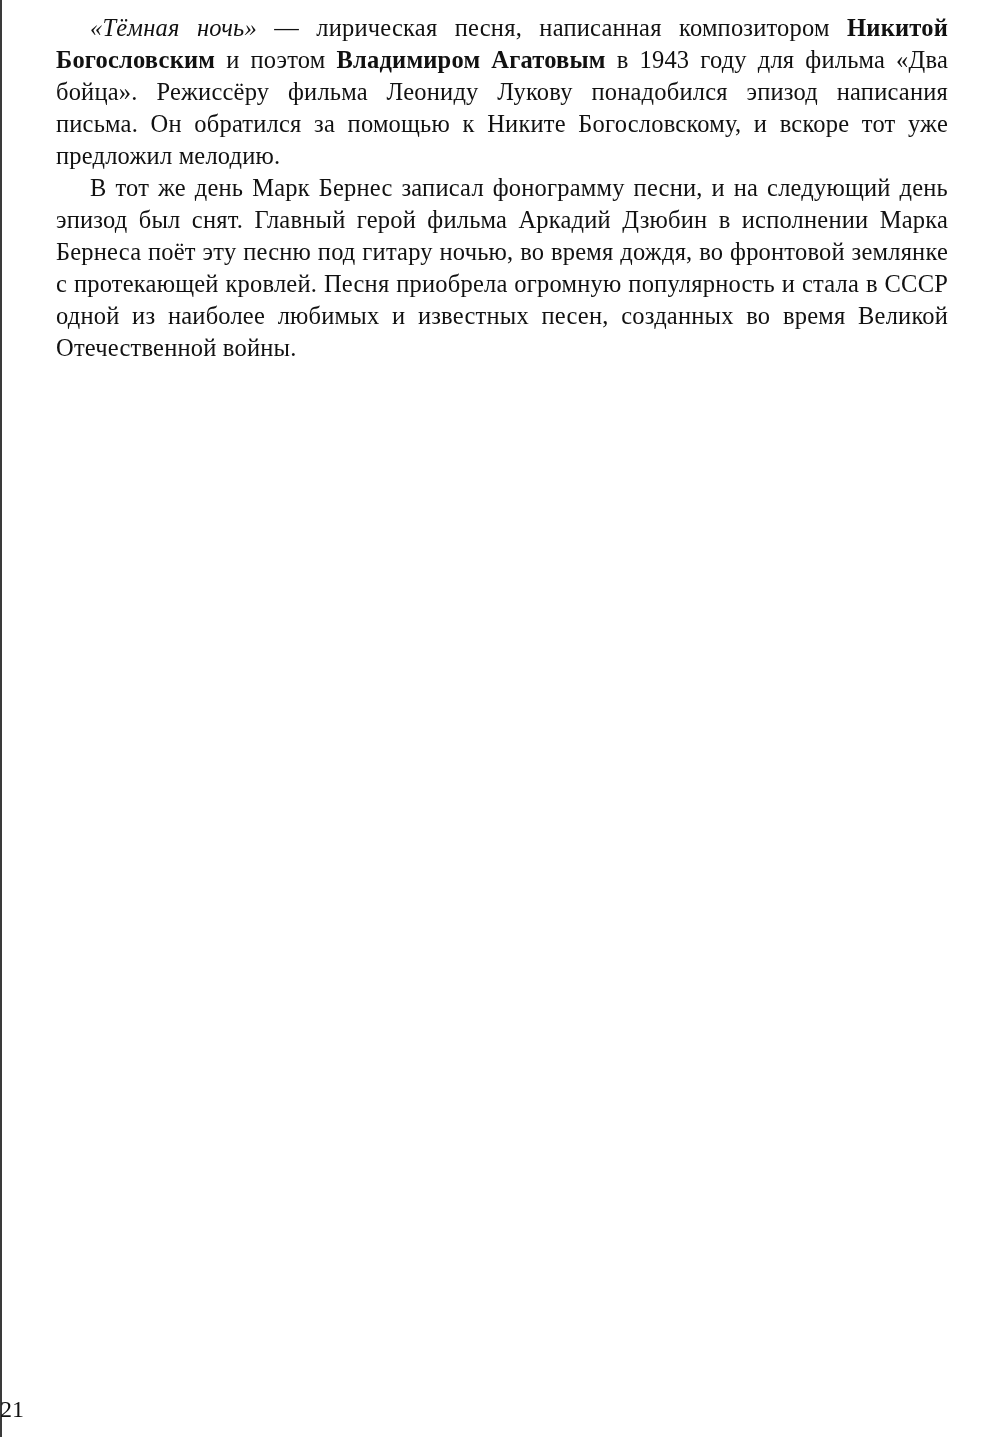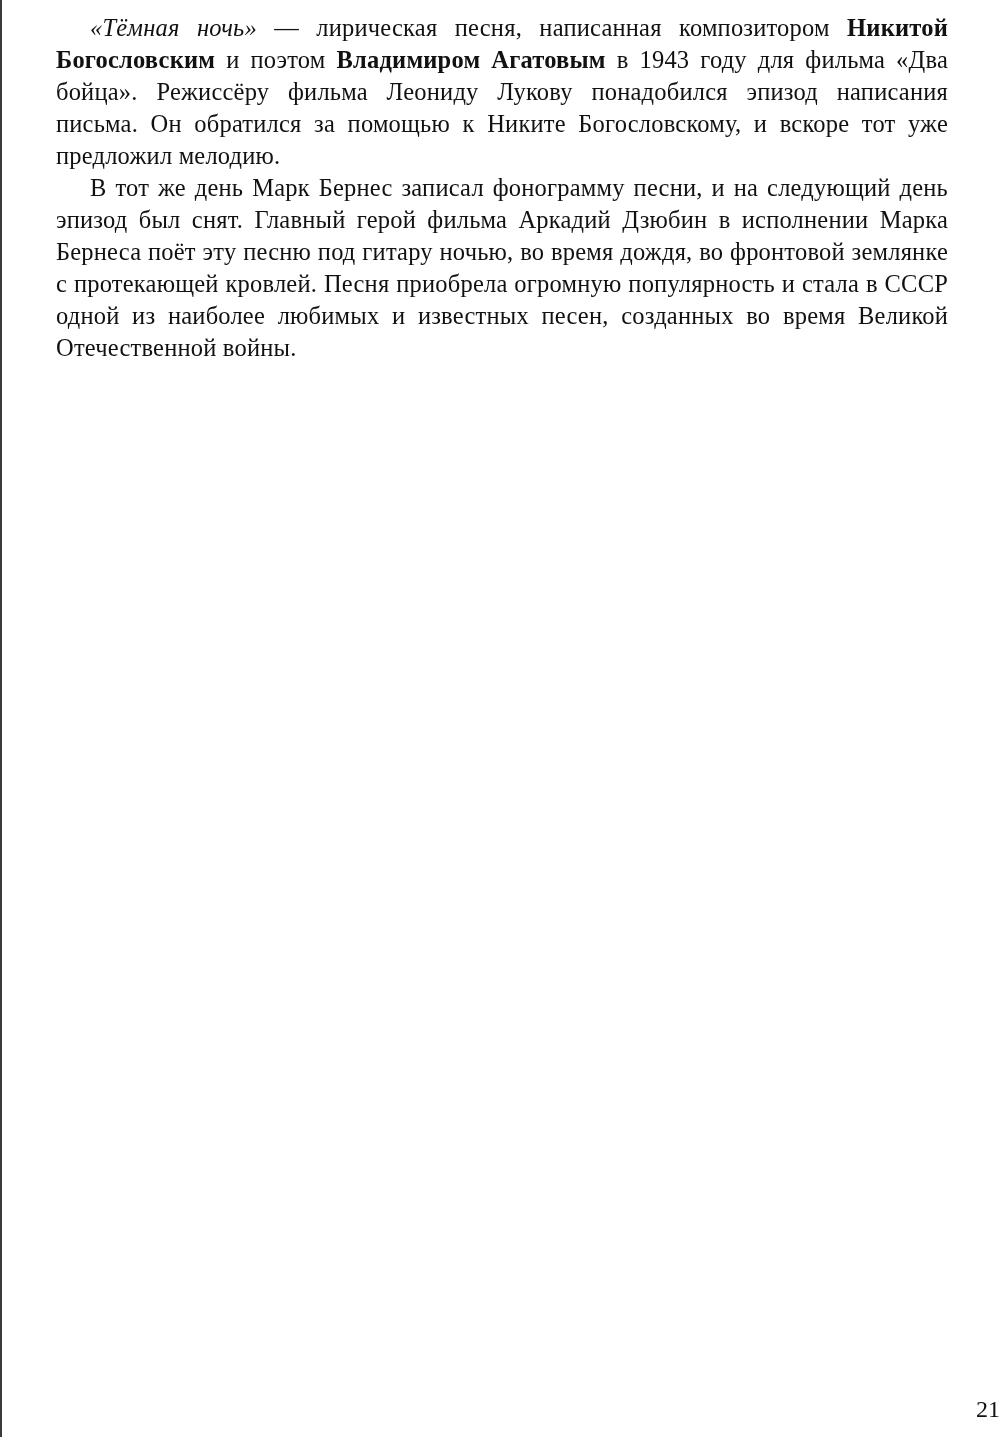--- a/index.html
+++ b/index.html
@@ -42,24 +42,23 @@
     text-indent: 34px;
     font-family: Liberation Serif, serif;
   }
   .seg-italic { font-style: italic; font-weight: normal; }
   .seg-bold { font-weight: bold; font-style: normal; }
   .page-number {
     position: absolute;
     bottom: 14px;
     left: 0;
     right: 0;
-    text-align: right;
+    text-align: left;
     font-size: 24px;
     color: #111111;
-    padding-left: 46px;
   }
 </style>
 </head>
 <body>
 
 <div class="page">
   <div class="scan-edge"></div>
 
   <div class="text-block">
 

